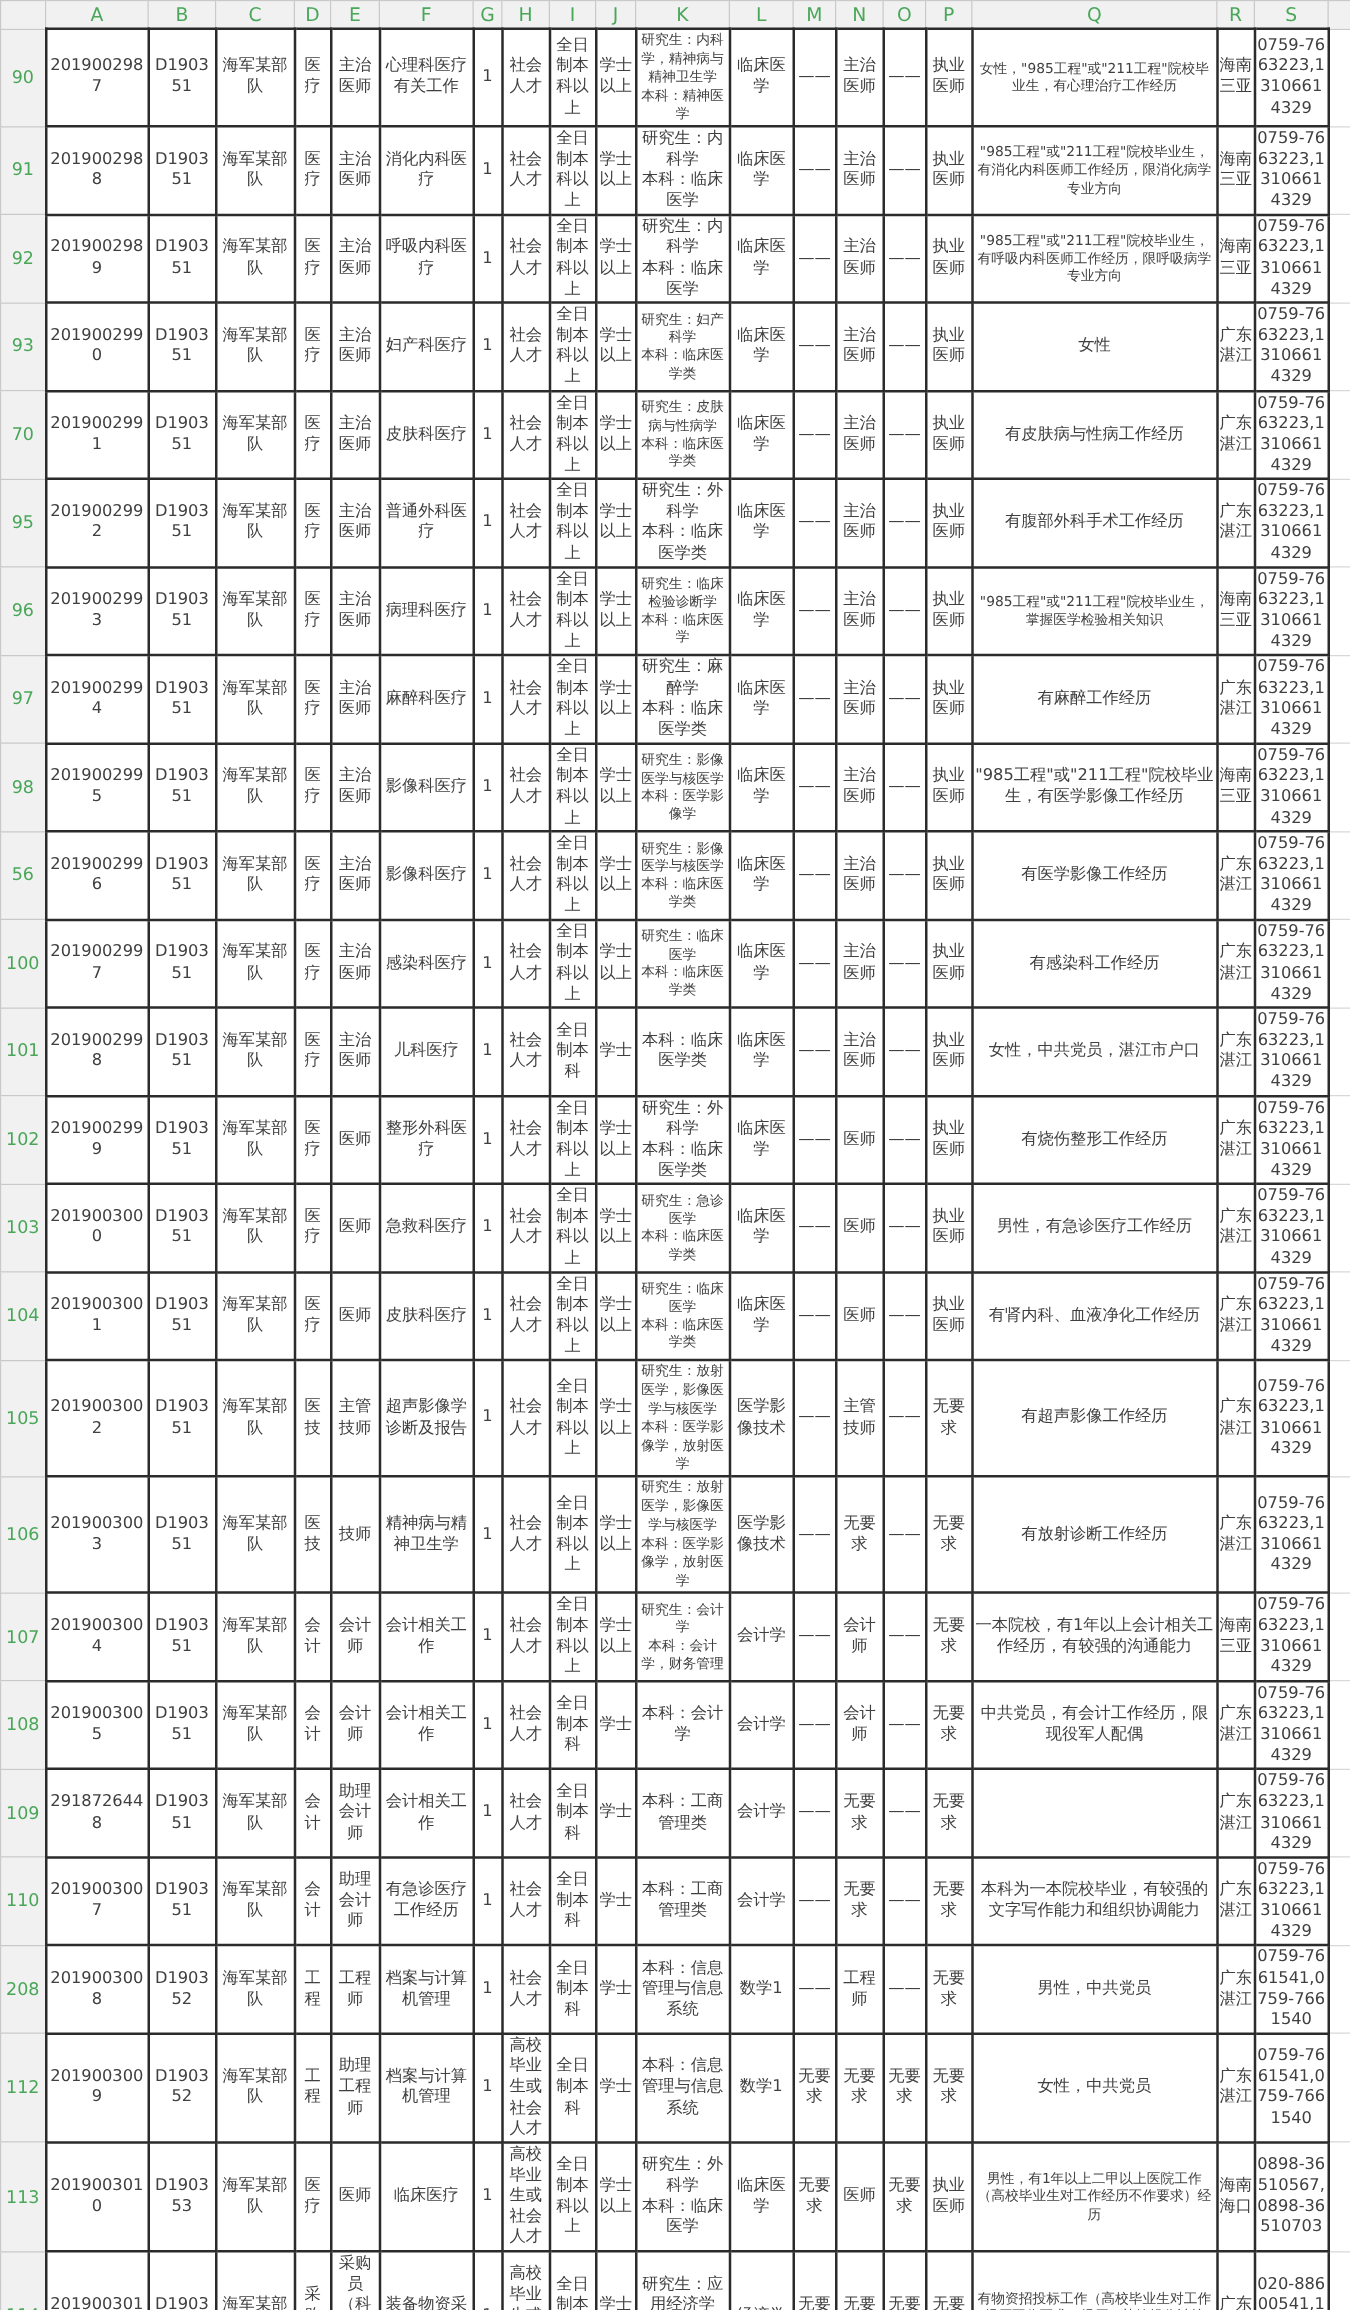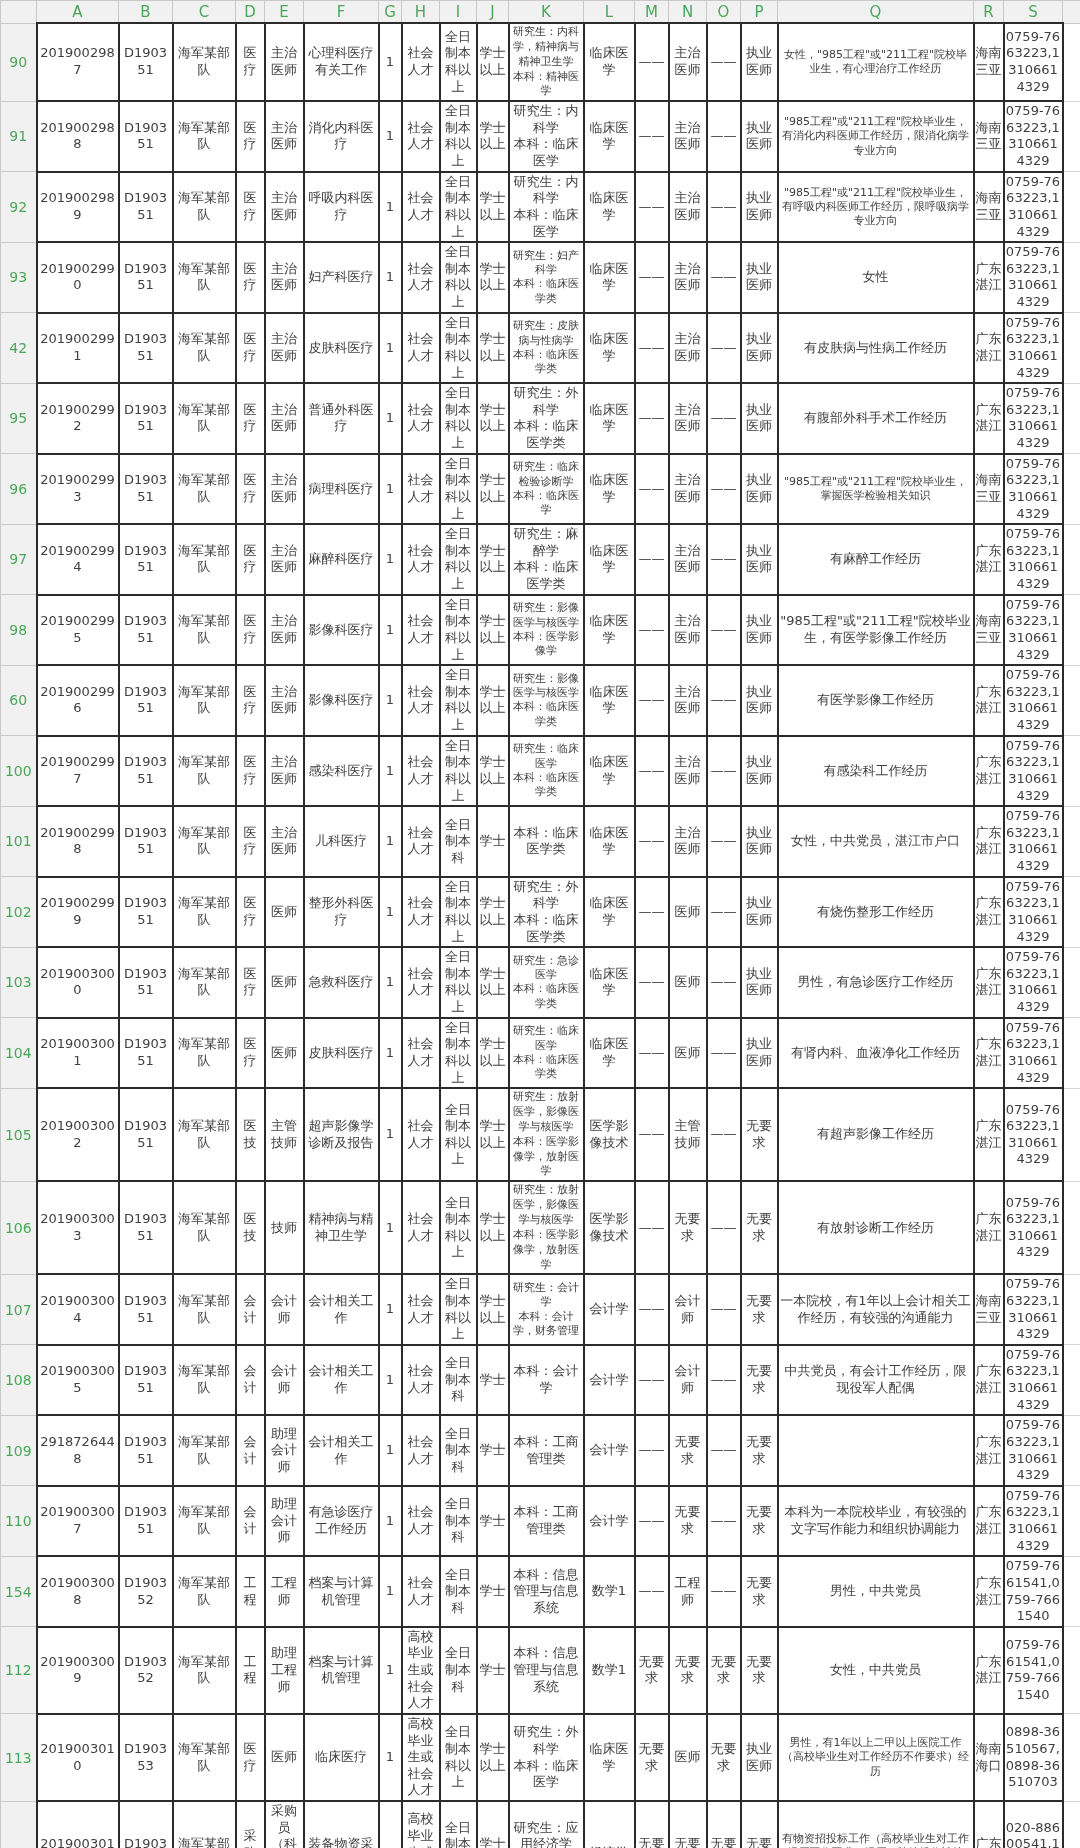--- a/index.html
+++ b/index.html
@@ -168,21 +168,21 @@
         <td class="cell">——</td>
         <td class="cell">主治医师</td>
         <td class="cell">——</td>
         <td class="cell">执业医师</td>
         <td class="cell">女性</td>
         <td class="cell">广东湛江</td>
         <td class="cell">0759-7663223,13106614329</td>
         <td class="sliver"></td>
       </tr>
       <tr style="height: 52px;">
-        <td class="rownum">42</td>
+        <td class="rownum">70</td>
         <td class="cell">2019002991</td>
         <td class="cell">D190351</td>
         <td class="cell">海军某部队</td>
         <td class="cell">医疗</td>
         <td class="cell">主治医师</td>
         <td class="cell">皮肤科医疗</td>
         <td class="cell">1</td>
         <td class="cell">社会人才</td>
         <td class="cell">全日制本科以上</td>
         <td class="cell">学士以上</td>
@@ -288,21 +288,21 @@
         <td class="cell">——</td>
         <td class="cell">主治医师</td>
         <td class="cell">——</td>
         <td class="cell">执业医师</td>
         <td class="cell">"985工程"或"211工程"院校毕业生，有医学影像工作经历</td>
         <td class="cell">海南三亚</td>
         <td class="cell">0759-7663223,13106614329</td>
         <td class="sliver"></td>
       </tr>
       <tr style="height: 57px;">
-        <td class="rownum">60</td>
+        <td class="rownum">56</td>
         <td class="cell">2019002996</td>
         <td class="cell">D190351</td>
         <td class="cell">海军某部队</td>
         <td class="cell">医疗</td>
         <td class="cell">主治医师</td>
         <td class="cell">影像科医疗</td>
         <td class="cell">1</td>
         <td class="cell">社会人才</td>
         <td class="cell">全日制本科以上</td>
         <td class="cell">学士以上</td>
@@ -572,21 +572,21 @@
         <td class="cell">——</td>
         <td class="cell">无要求</td>
         <td class="cell">——</td>
         <td class="cell">无要求</td>
         <td class="cell">本科为一本院校毕业，有较强的文字写作能力和组织协调能力</td>
         <td class="cell">广东湛江</td>
         <td class="cell">0759-7663223,13106614329</td>
         <td class="sliver"></td>
       </tr>
       <tr style="height: 57px;">
-        <td class="rownum">154</td>
+        <td class="rownum">208</td>
         <td class="cell">2019003008</td>
         <td class="cell">D190352</td>
         <td class="cell">海军某部队</td>
         <td class="cell">工程</td>
         <td class="cell">工程师</td>
         <td class="cell">档案与计算机管理</td>
         <td class="cell">1</td>
         <td class="cell">社会人才</td>
         <td class="cell">全日制本科</td>
         <td class="cell">学士</td>

